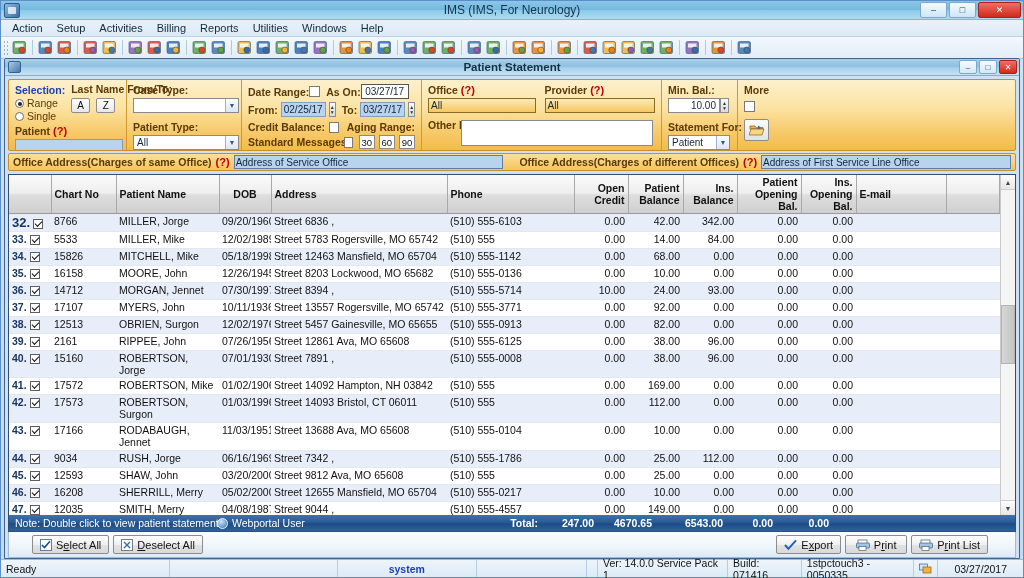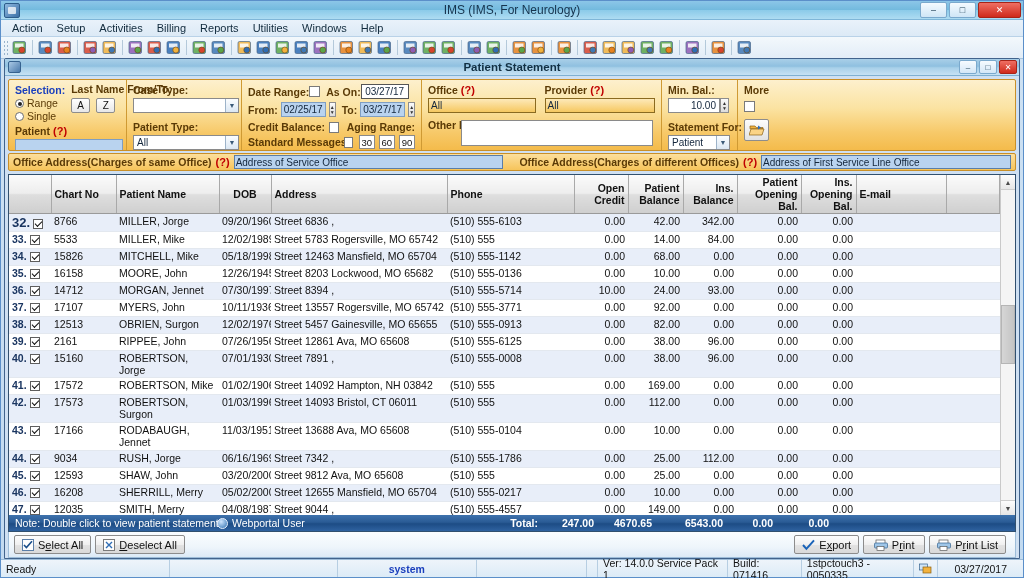--- a/index.html
+++ b/index.html
@@ -260,21 +260,21 @@
   .wpico { width:11px;height:11px;border-radius:50%;
     background:radial-gradient(circle at 35% 30%,#cfe6ff,#2e6fb0); border:1px solid #e9f2ff;}
   .totals .tv { position:absolute; font-weight:bold; text-align:right; }
 
   
   .footer {
     margin: 0 3px; height: 26px;
     background: linear-gradient(180deg,#fafdff 0%,#eef5fb 60%,#dceaf6 100%);
     border-left: 1px solid #9dbdd9; border-right: 1px solid #9dbdd9;
     border-bottom: 1px solid #9dbdd9;
-    display: flex; align-items: center; padding: 0 5px;
+    display: flex; align-items: center; padding: 0 23px;
   }
   .btn {
     height: 19px; min-width: 62px; padding: 0 7px;
     background: linear-gradient(180deg,#fdfdfd 0%,#f0f0f0 50%,#e3e3e3 51%,#d9d9d9 100%);
     border: 1px solid #8c8c8c; border-radius: 2px;
     display: flex; align-items: center; justify-content: center; gap: 4px;
     font-size: 11px; color: #111; margin-right: 4px;
   }
   .btn .u { text-decoration: underline; }
   .spacer { flex: 1; }

